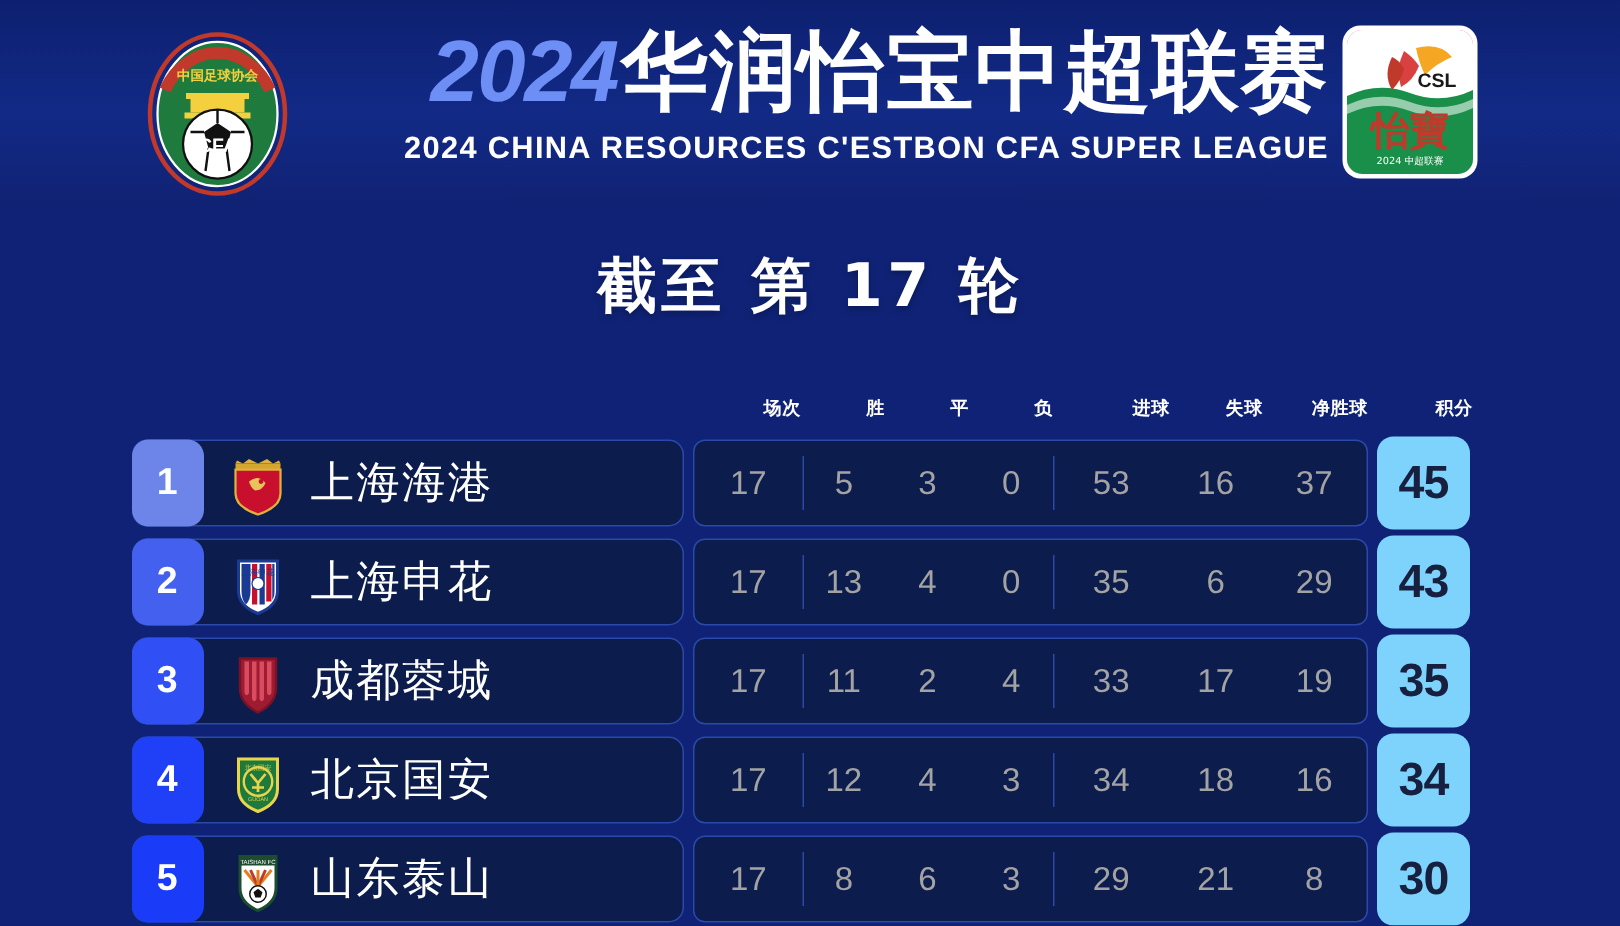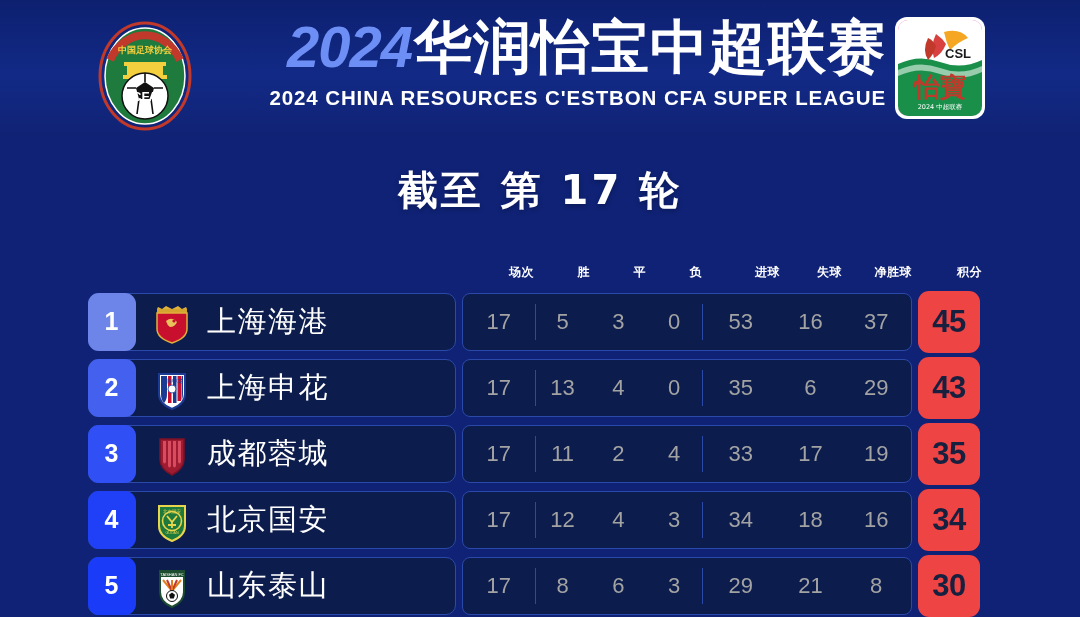--- a/index.html
+++ b/index.html
@@ -220,21 +220,21 @@
     width: 1.5px;
     height: 36px;
     background: #2b49a8;
   }
 
   .pts-box {
     position: absolute;
     left: 918px; top: 2px;
     width: 62px;
     height: 62px;
-    background: #ef4444;
+    background: #7dd3fc;
     border-radius: 11px;
     display: flex;
     align-items: center;
     justify-content: center;
     font-size: 31px;
     font-weight: 700;
     color: #17203f;
     font-family: "Liberation Sans", sans-serif;
     letter-spacing: -0.5px;
   }

